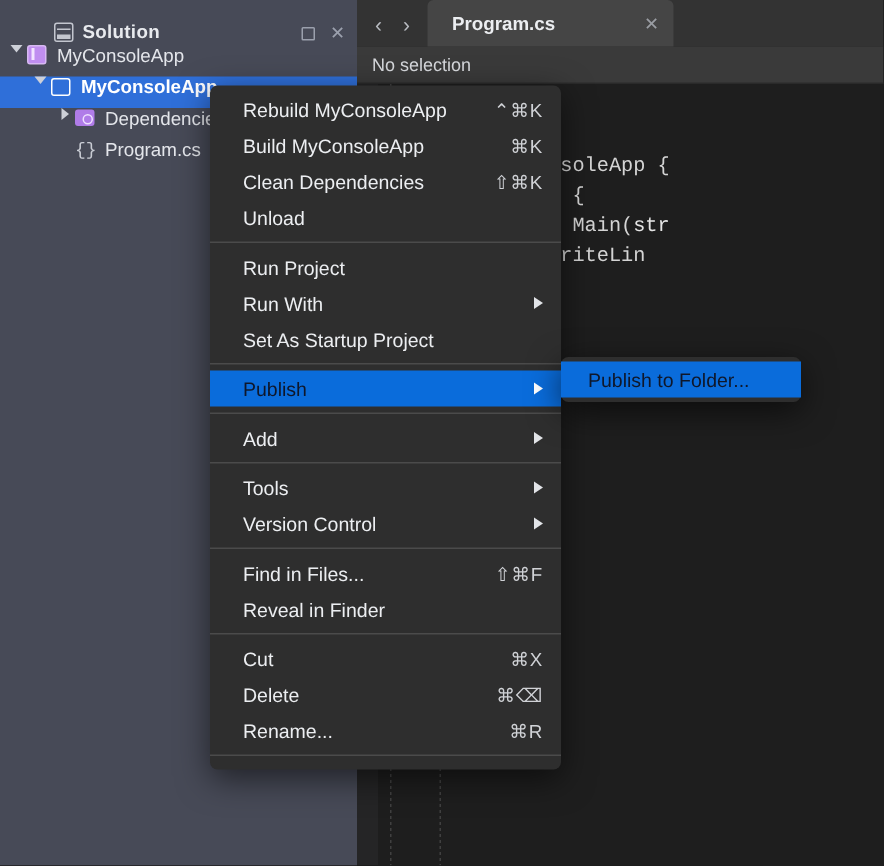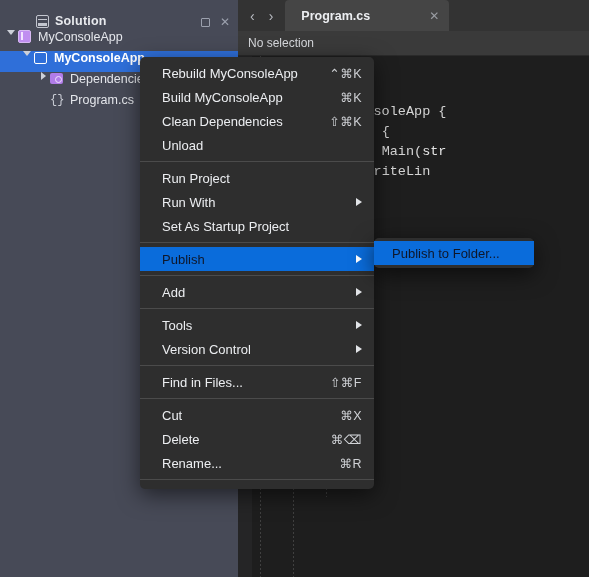--- a/index.html
+++ b/index.html
@@ -292,20 +292,23 @@
     </div>
     <div class="menu-item">
       <span class="mi-label">Version Control</span>
       <span class="mi-arrow"></span>
     </div>
     <div class="menu-sep"></div>
     <div class="menu-item">
       <span class="mi-label">Find in Files...</span>
       <span class="mi-shortcut">⇧⌘F</span>
     </div>
+    <div class="menu-item">
+      <span class="mi-label">Reveal in Finder</span>
+    </div>
     <div class="menu-sep"></div>
     <div class="menu-item">
       <span class="mi-label">Cut</span>
       <span class="mi-shortcut">⌘X</span>
     </div>
     <div class="menu-item">
       <span class="mi-label">Delete</span>
       <span class="mi-shortcut">⌘⌫</span>
     </div>
     <div class="menu-item">

